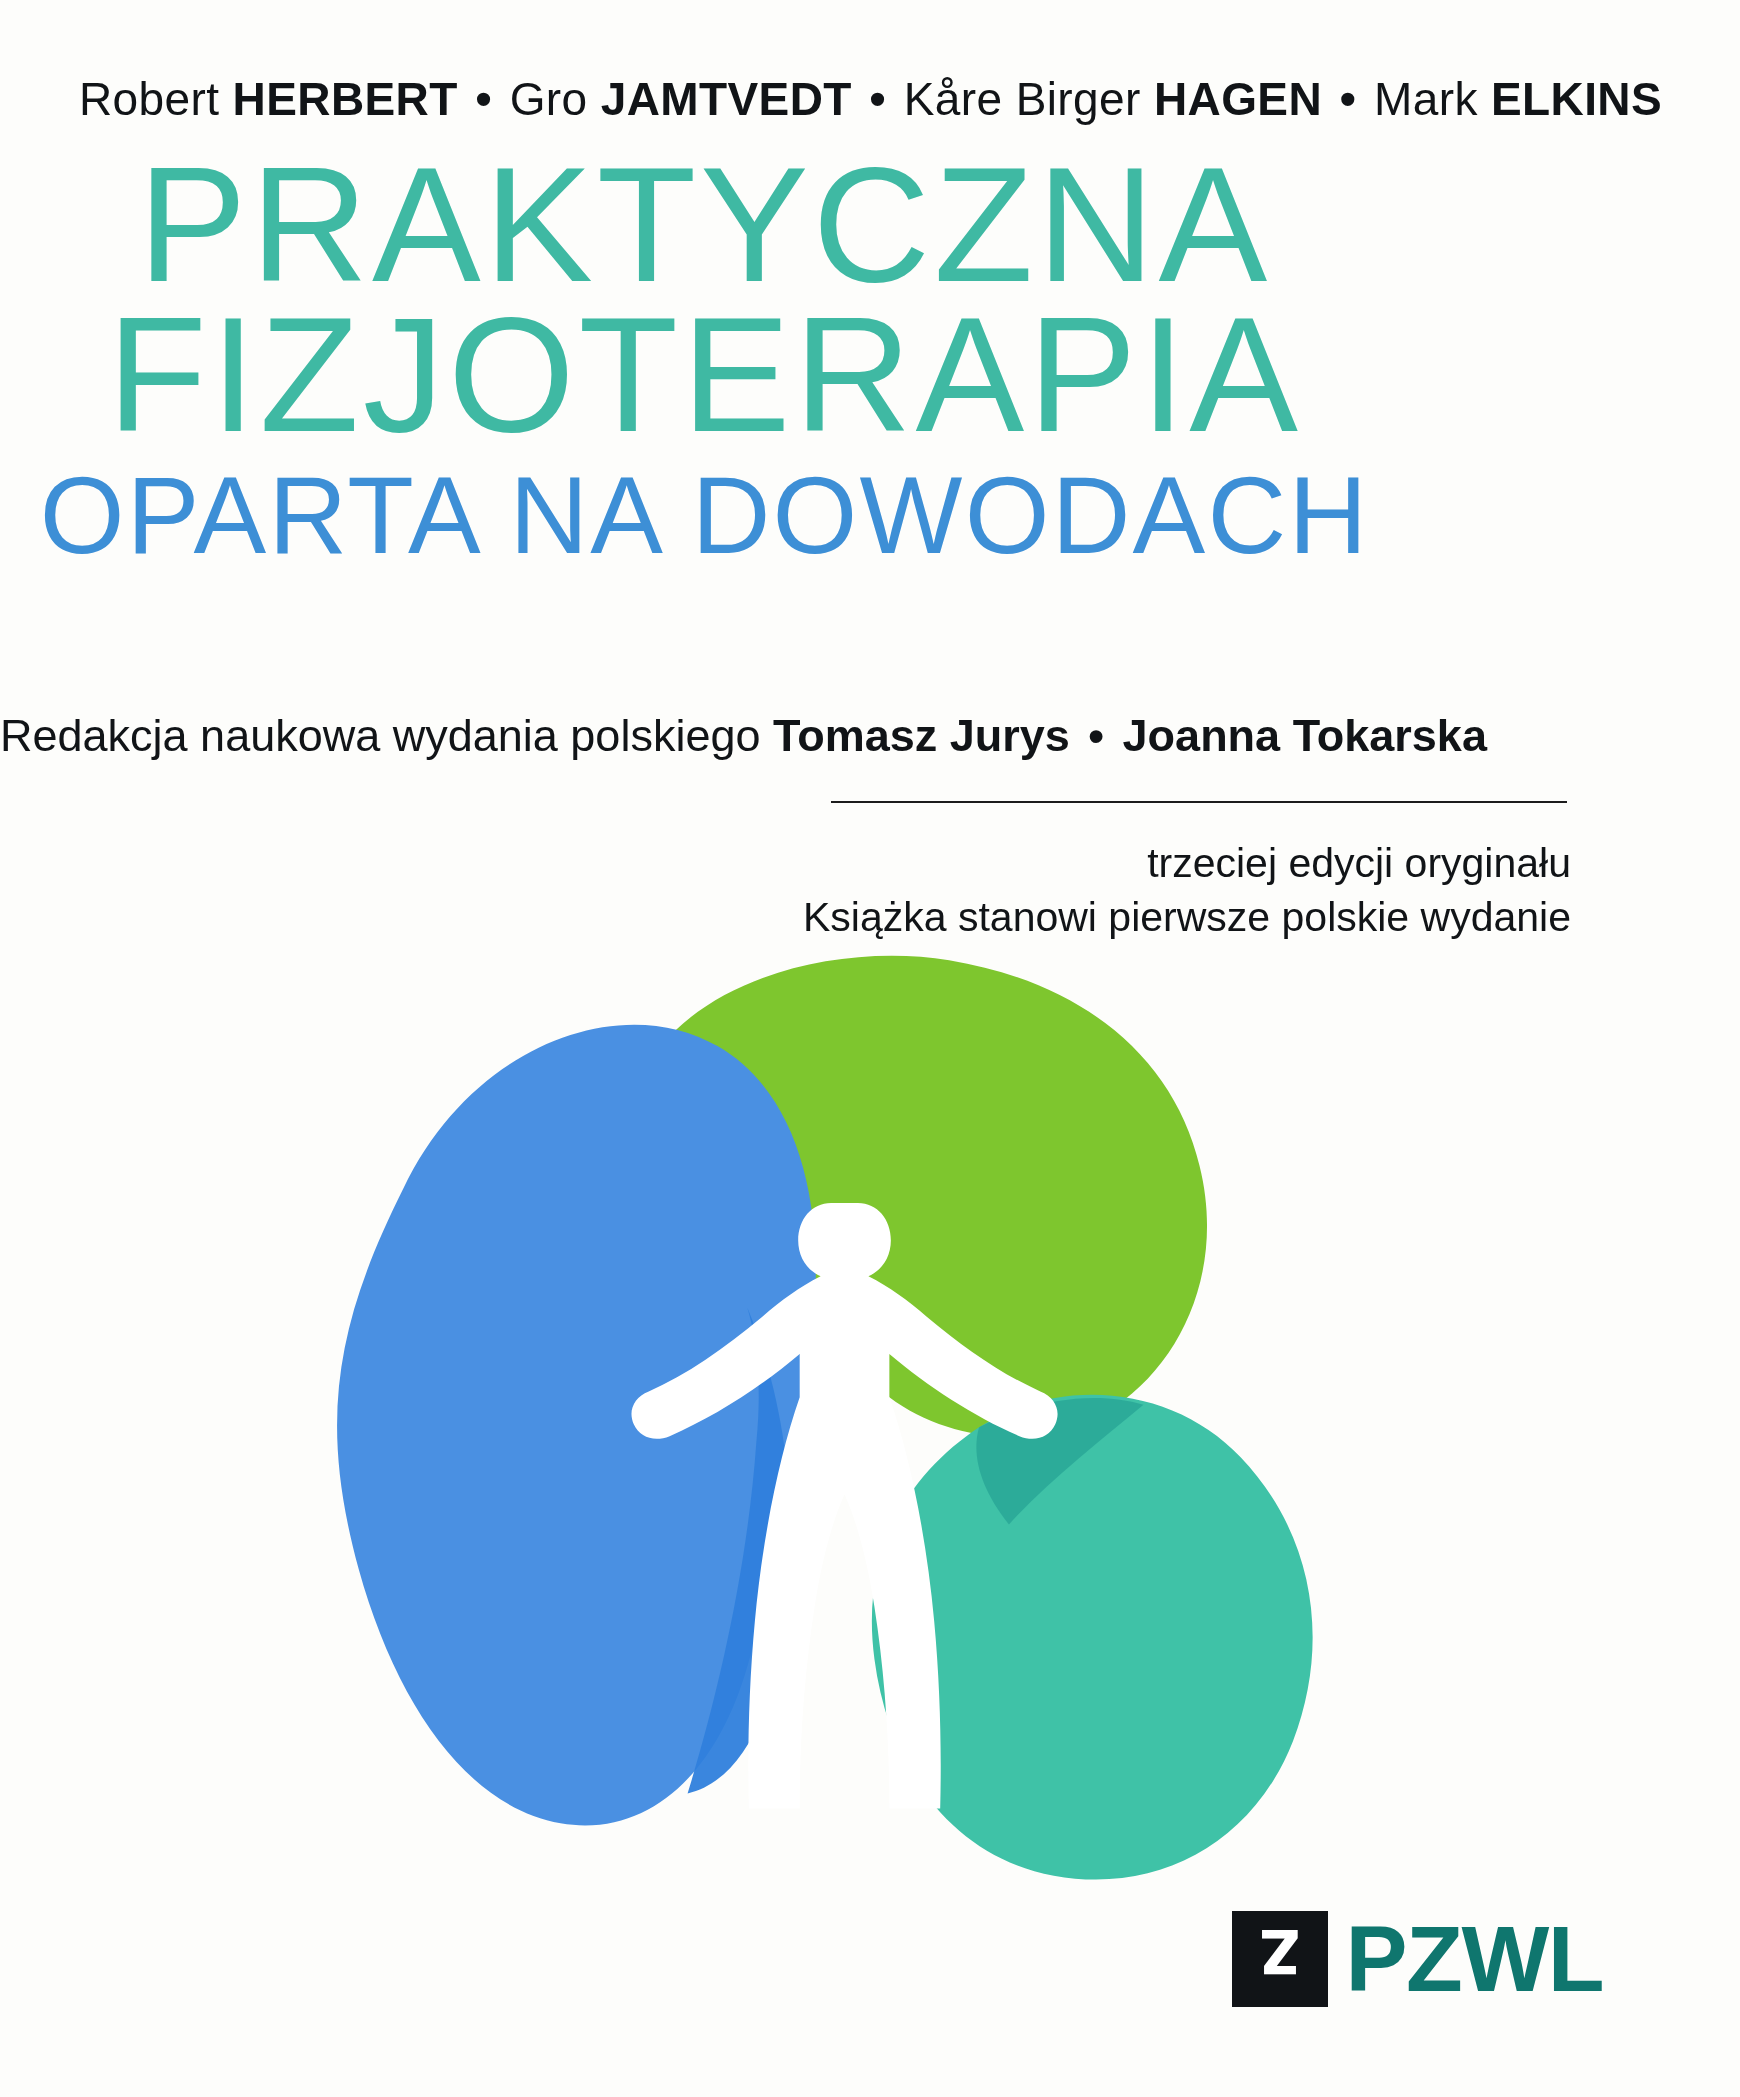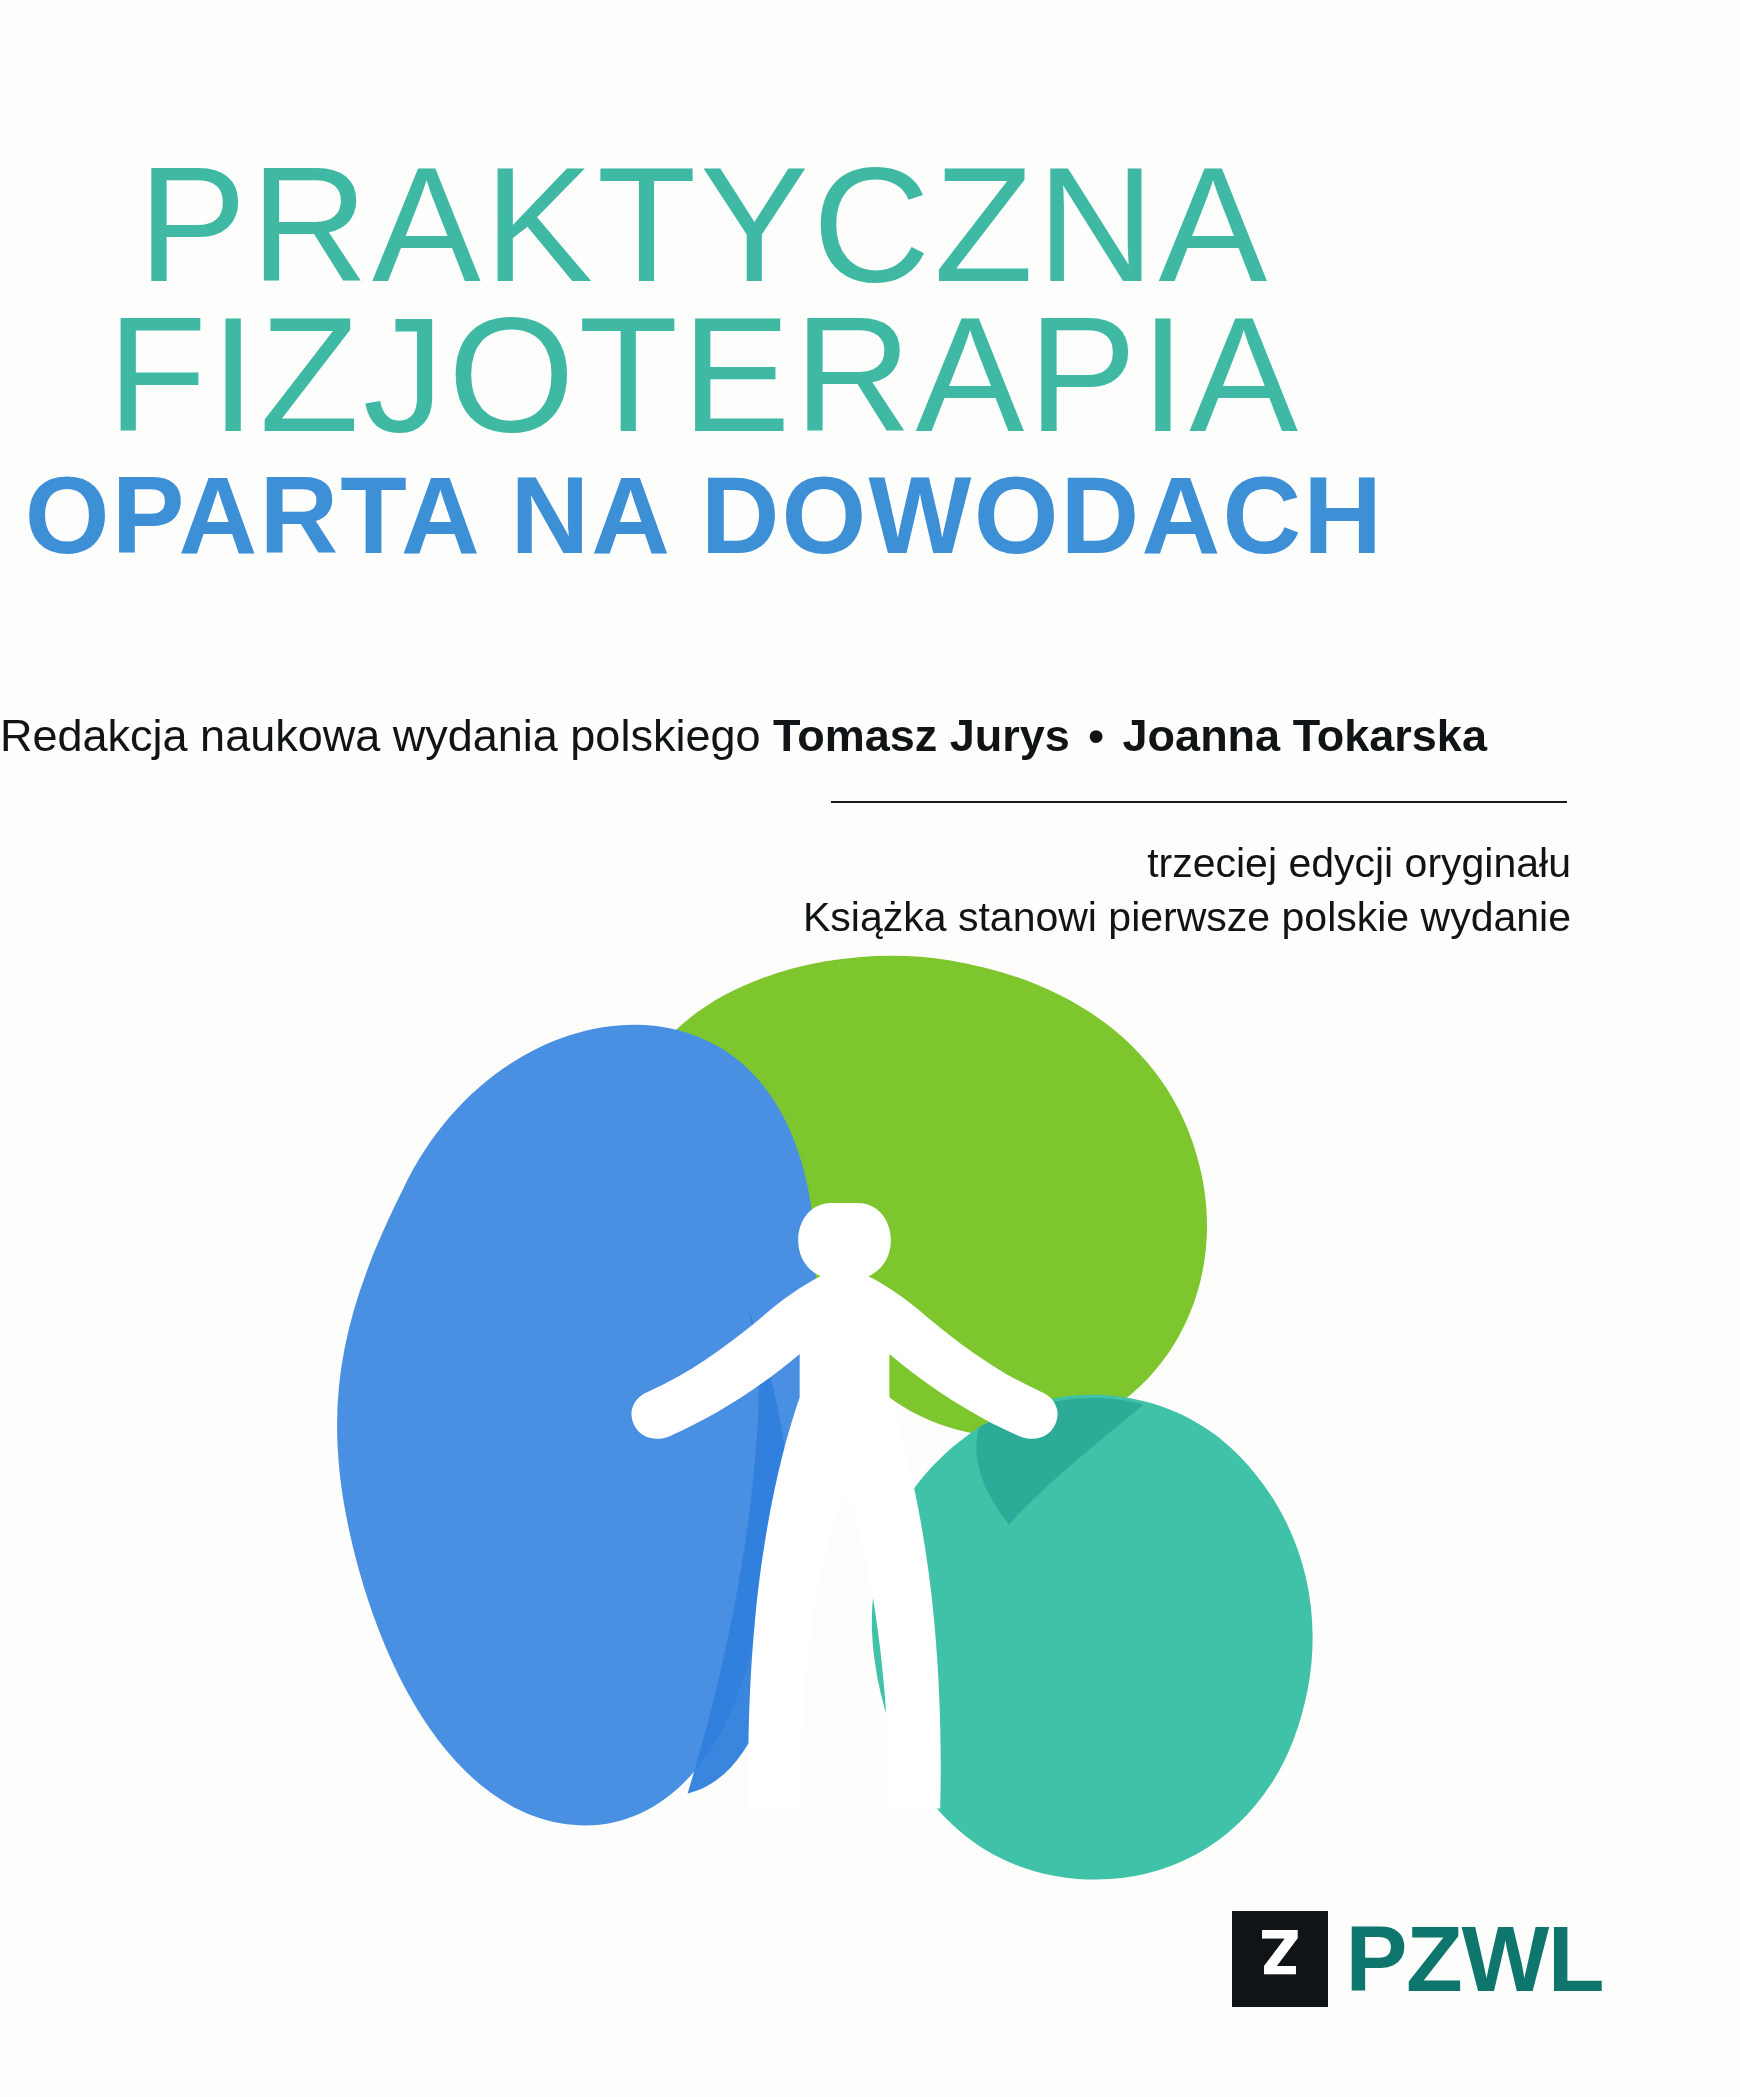--- a/index.html
+++ b/index.html
@@ -56,21 +56,21 @@
   .title-1 {
     font-size: 163px;
     letter-spacing: 3.7px;
   }
   .title-2 {
     font-size: 163px;
     letter-spacing: 3.7px;
     margin-top: -16.4px;
   }
   .subtitle-line {
-    font-weight: 700;
+    font-weight: 400;
     color: #3d8fd6;
     font-size: 109px;
     letter-spacing: 2.2px;
     margin-top: -6px;
     white-space: nowrap;
   }
 
   
   .editors {
     position: absolute;
@@ -151,20 +151,33 @@
     color: #0f766e;
     line-height: 1;
     text-align: right;
   }
 </style>
 </head>
 <body>
 
 <div class="cover">
 
+  <div class="authors">
+    <span class="light">Robert</span>
+    <span class="bold">HERBERT</span>
+    <span class="sep">•</span>
+    <span class="light">Gro</span>
+    <span class="bold">JAMTVEDT</span>
+    <span class="sep">•</span>
+    <span class="light">Kåre Birger</span>
+    <span class="bold">HAGEN</span>
+    <span class="sep">•</span>
+    <span class="light">Mark</span>
+    <span class="bold">ELKINS</span>
+  </div>
 
   <div class="title-block">
     <div class="title-line title-1">PRAKTYCZNA</div>
     <div class="title-line title-2">FIZJOTERAPIA</div>
     <div class="subtitle-line">OPARTA NA DOWODACH</div>
   </div>
 
   <div class="editors">
     <span class="light">Redakcja naukowa wydania polskiego</span>
     <span class="bold">Tomasz Jurys</span>

